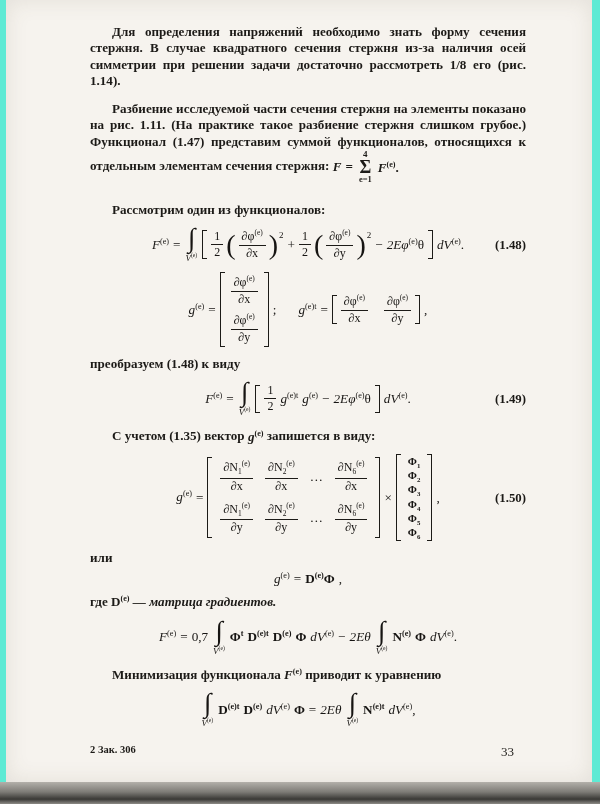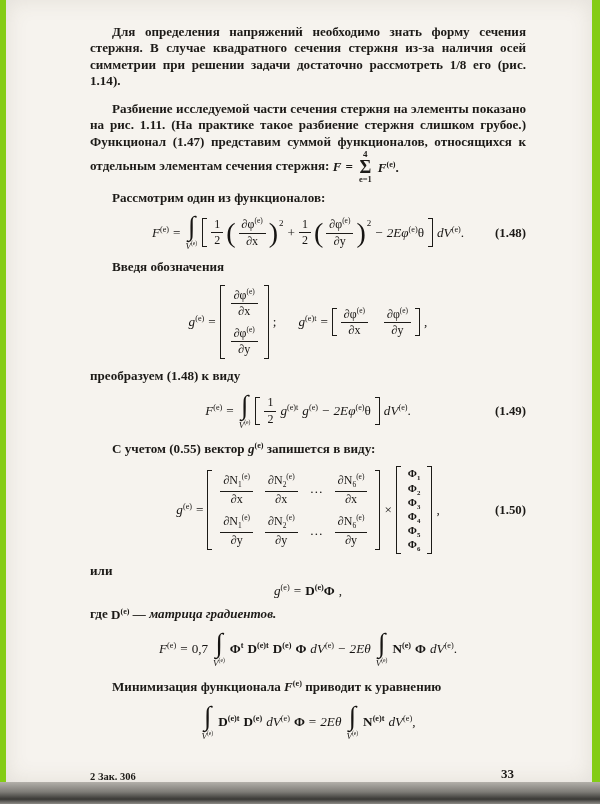--- a/index.html
+++ b/index.html
@@ -1,23 +1,23 @@
 <!DOCTYPE html>
 <html><head>
 <meta charset="utf-8">
 <style>
   *{box-sizing:border-box;margin:0;padding:0}
   body{margin:0;background:#a9a6a0;font-family:"Liberation Serif","DejaVu Serif",serif;width:600px;height:804px;overflow:hidden}
-  .scan{position:relative;width:600px;height:804px;background:#84cc16;overflow:hidden}
+  .scan{position:relative;width:600px;height:804px;background:#5eead4;overflow:hidden}
   .paper{position:absolute;left:6px;top:0;width:586px;height:782px;background:#f6f3ee;box-shadow:inset 0 0 22px rgba(90,80,60,.12);overflow:hidden}
   .bottom-edge{position:absolute;left:0;top:782px;width:600px;height:22px;background:linear-gradient(180deg,#b3b0aa 0%,#7e7c77 45%,#3a3936 78%,#8d8b86 100%)}
   .content{position:absolute;left:84px;top:24px;width:436px;color:#1c1a17}
   .bt{font-size:13.1px;line-height:16.3px;font-weight:bold;text-align:justify}
   .ind{text-indent:22px}
-  .mt4{margin-top:12px}.mt6{margin-top:6px}
+  .mt4{margin-top:12px}.mt6{margin-top:18px}
   .ifx{display:inline-flex;align-items:center;gap:4px;vertical-align:middle;text-indent:0}
   .eqrow{position:relative;display:flex;justify-content:center;margin:8px 0;padding:0 2px}
   .eq{display:inline-flex;align-items:center;gap:4px;font-size:13.2px;font-weight:normal;color:#161412;white-space:nowrap}
   .eq i,.ifx i{font-style:italic}
   .tk{display:inline;white-space:nowrap}
   .mb{font-weight:bold}
   sup{font-size:.62em;vertical-align:super}
   sub{font-size:.62em;vertical-align:sub}
   .fr{display:inline-flex;flex-direction:column;align-items:center;font-size:12px;line-height:1.12;}
   .fr.up{font-style:normal}
@@ -33,23 +33,23 @@
   .pw{align-self:flex-start;font-size:9px;margin:1px 0 0 -2px}
   .sum{display:inline-flex;flex-direction:column;align-items:center;line-height:1;margin:0 2px}
   .sup4{font-size:9px;line-height:9px}
   .ssign{font-size:18px;line-height:16px;font-weight:bold}
   .slo{font-size:8.5px;line-height:9px;}
   .colv{display:inline-flex;flex-direction:column;align-items:center;row-gap:7px;padding:4px 2px}
   .colv.phis{row-gap:0;font-size:11px;padding:2px 3px;font-weight:bold}
   .mgrid{display:grid;grid-template-columns:auto auto auto auto;column-gap:12px;row-gap:8px;align-items:center;justify-items:center;padding:4px 4px}
   .eqnum{position:absolute;right:0;top:50%;transform:translateY(-50%);font-size:12.8px;font-weight:bold;color:#1c1a17}
   .sp10{width:8px}.sp16{width:14px}
-  .footer{position:absolute;left:84px;right:78px;bottom:0;display:flex;justify-content:space-between;align-items:flex-end;color:#1c1a17}
+  .footer{position:absolute;left:84px;right:78px;bottom:22px;display:flex;justify-content:space-between;align-items:flex-start;color:#1c1a17}
   .fleft{font-size:10.5px;font-weight:bold}
-  .fright{font-size:13px;font-weight:bold}
+  .fright{font-size:13px;font-weight:normal}
 </style>
 </head>
 <body>
 
 <div class="scan">
  <div class="paper">
   <div class="content">
 
    <p class="bt ind">Для определения напряжений необходимо знать форму сечения стержня. В случае квадратного сечения стержня из-за наличия осей симметрии при решении задачи достаточно рассмотреть 1/8 его (рис. 1.14).</p>
 
@@ -103,21 +103,20 @@
               <sup class="pw">2</sup>
          <span>−</span>
          <span class="tk"><i>2E</i><i>φ</i><sup>(e)</sup><span>θ</span></span>
          <span class="br"></span>
        </span>
        <span class="tk"><i>dV</i><sup>(e)</sup><span>.</span></span>
      </span>
      <span class="eqnum">(1.48)</span>
    </div>
 
-   <p class="bt ind">Введя обозначения</p>
 
    <div class="eqrow">
      <span class="eq">
        <span class="tk"><i>g</i><sup>(e)</sup></span>
        <span>=</span>
        <span class="grp">
          <span class="bl"></span>
          <span class="colv">
            <span class="fr">
                   <span class="fn"><span>∂φ</span><sup>(e)</sup></span>
@@ -171,21 +170,21 @@
          <span class="tk"><i>g</i><sup>(e)</sup></span>
          <span>−</span>
          <span class="tk"><i>2E</i><i>φ</i><sup>(e)</sup><span>θ</span></span>
          <span class="br"></span>
        </span>
        <span class="tk"><i>dV</i><sup>(e)</sup><span>.</span></span>
      </span>
      <span class="eqnum">(1.49)</span>
    </div>
 
-   <p class="bt ind"><span>С учетом (0.55) вектор</span> <span class="tk"><i>g</i><sup>(e)</sup></span> <span>запишется в виду:</span></p>
+   <p class="bt ind"><span>С учетом (1.35) вектор</span> <span class="tk"><i>g</i><sup>(e)</sup></span> <span>запишется в виду:</span></p>
 
    <div class="eqrow">
      <span class="eq">
        <span class="tk"><i>g</i><sup>(e)</sup></span>
        <span>=</span>
        <span class="grp">
          <span class="bl"></span>
          <span class="mgrid">
            <span class="fr">
                   <span class="fn"><span>∂N</span><sub>1</sub><sup>(e)</sup></span>

